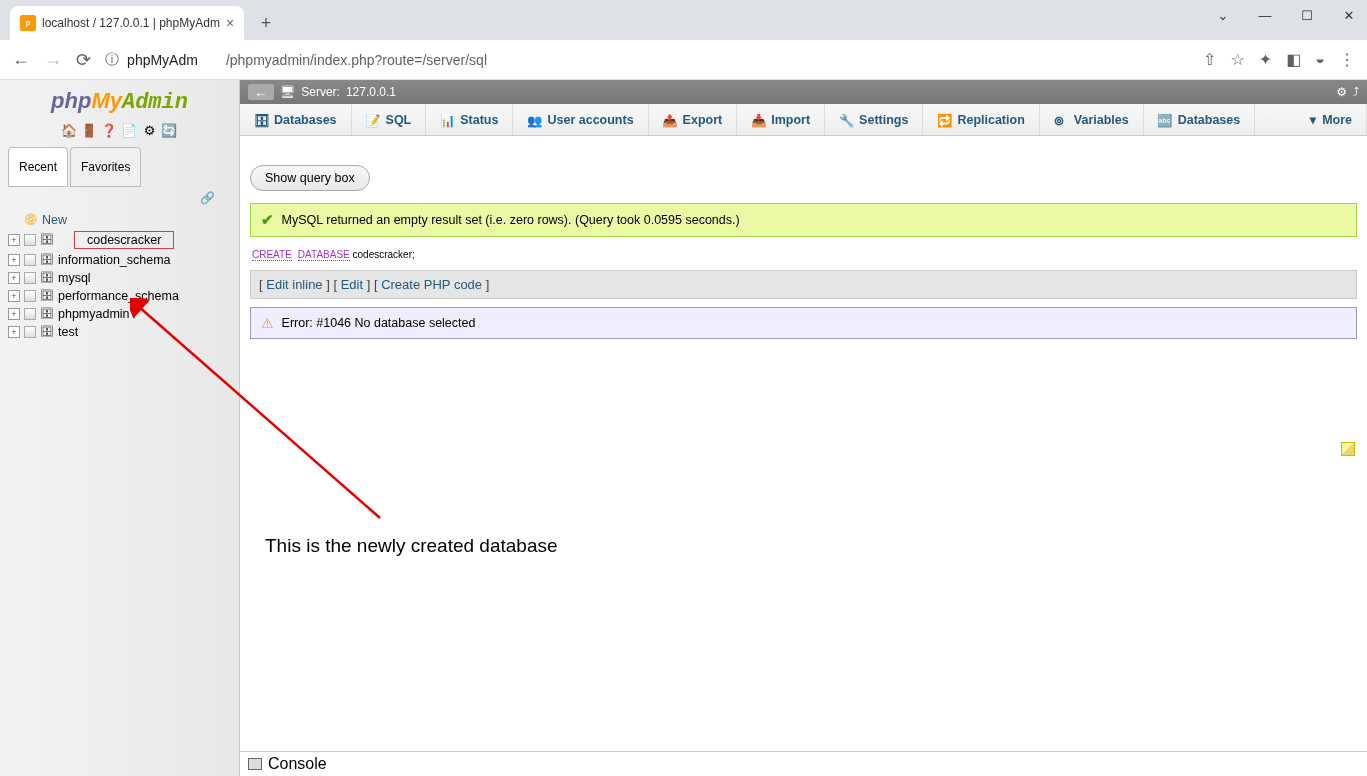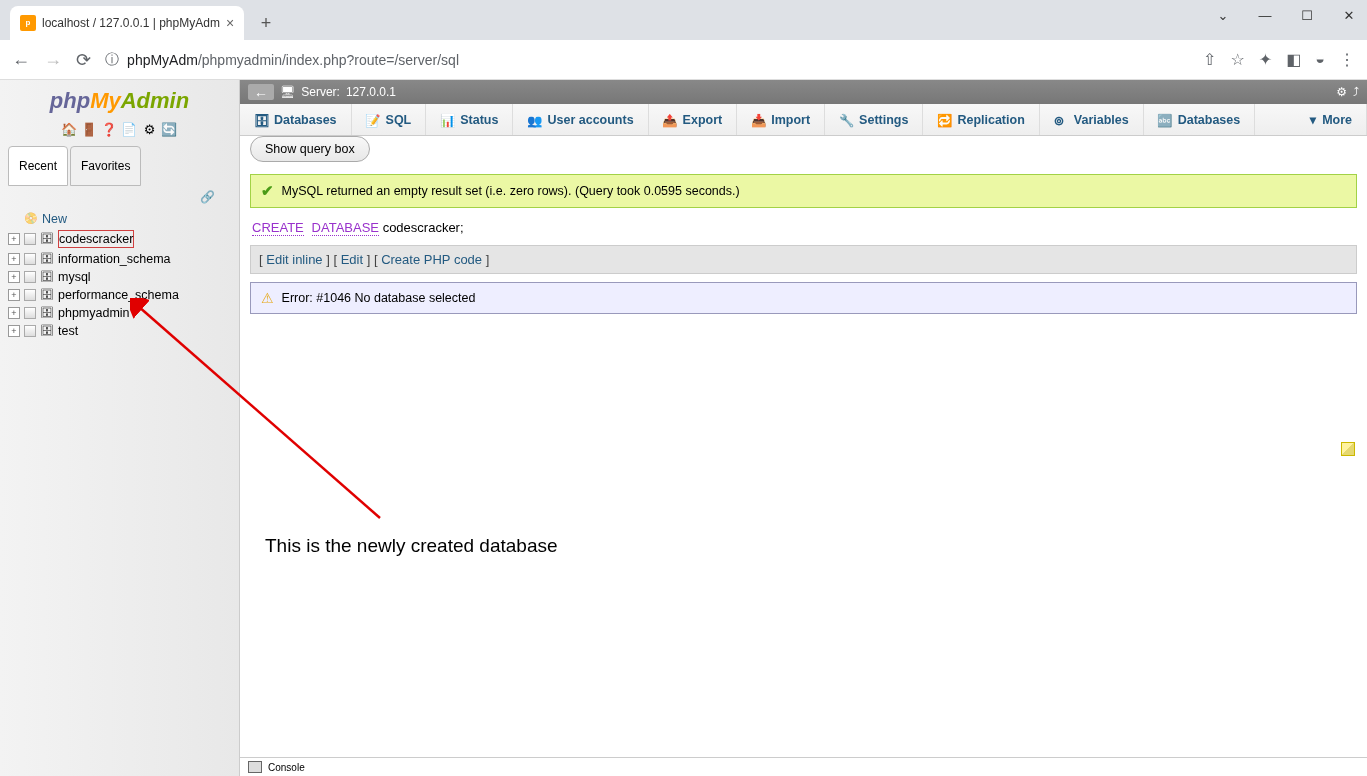--- a/index.html
+++ b/index.html
@@ -11,71 +11,71 @@
 .tab { background: #fff; height: 34px; border-radius: 8px 8px 0 0; display: flex; align-items: center; padding: 0 10px; min-width: 220px; font-size: 12px; color: #333; gap: 6px; }
 .tab-close { margin-left: auto; font-size: 14px; color: #666; cursor: pointer; }
 .new-tab-btn { width: 28px; height: 28px; display: flex; align-items: center; justify-content: center; font-size: 18px; color: #555; margin-left: 8px; margin-bottom: 3px; cursor: pointer; }
 .window-ctrls { position: absolute; right: 6px; top: 8px; display: flex; gap: 18px; font-size: 13px; color: #333; }
 .window-ctrls span { cursor: pointer; width: 24px; text-align: center; }
 .addr-bar { height: 40px; background: #fff; display: flex; align-items: center; padding: 0 12px; gap: 14px; border-bottom: 1px solid #ddd; }
 .nav-btn { color: #5f6368; font-size: 18px; cursor: pointer; }
 .nav-btn.disabled { color: #bbb; }
 .url-box { flex: 1; display: flex; align-items: center; gap: 8px; font-size: 14px; color: #5f6368; }
 .url-text { color: #202124; }
-.url-text .path { color: #5f6368; }
+.url-text .path { color: #5f6368; margin-left: 28px; }
 .right-icons { display: flex; gap: 14px; color: #5f6368; font-size: 16px; }
 .right-icons span { cursor: pointer; }
 
 
 .app { display: flex; height: calc(776px - 80px); }
 
 
 .sidebar { width: 240px; background: linear-gradient(to right, #f3f3f3, #e8e8e8); border-right: 1px solid #ccc; position: relative; }
 .logo { text-align: center; padding: 8px 0 4px; font-family: Verdana, sans-serif; font-size: 22px; font-weight: bold; font-style: italic; }
 .logo .php { color: #666699; }
 .logo .my { color: #ff9900; }
-.logo .admin { color: #7ba600; }
+.logo .admin { color: #7ba600; font-family: Liberation Mono, monospace; }
 .sidebar-icons { text-align: center; padding: 4px 0 8px; display: flex; justify-content: center; gap: 4px; }
 .sidebar-icons span { width: 16px; height: 16px; display: inline-block; cursor: pointer; font-size: 13px; }
 .side-tabs { display: flex; gap: 2px; padding: 0 8px; }
 .side-tab { background: #f0f0f0; border: 1px solid #bbb; border-radius: 4px 4px 0 0; padding: 12px 10px; font-size: 12px; cursor: pointer; }
 .side-tab.active { background: #fff; }
 .link-icon { text-align: right; padding: 4px 24px 2px 0; color: #888; font-size: 12px; }
 .nav-tree { padding: 4px 8px; font-size: 12.5px; }
 .tree-item { display: flex; align-items: center; gap: 4px; padding: 2px 0; cursor: pointer; }
 .tree-expand { width: 12px; height: 12px; border: 1px solid #999; background: #fff; display: inline-flex; align-items: center; justify-content: center; font-size: 9px; line-height: 1; color: #555; }
 .tree-link { width: 12px; height: 12px; border: 1px solid #aaa; background: linear-gradient(#fff,#ddd); display: inline-block; }
 .db-icon { width: 14px; height: 14px; display: inline-block; font-size: 11px; }
-.tree-item.highlighted .db-name { border: 1px solid #d04040; padding: 1px 0; }
+.tree-item.highlighted .db-name { border: 1px solid #d04040; padding: 1px 12px; margin-left: 16px; }
 .new-item { color: #235a81; }
 
 
 .main { flex: 1; display: flex; flex-direction: column; background: #fff; }
 .breadcrumb { background: linear-gradient(#888,#777); color: #fff; font-size: 12px; padding: 4px 8px; display: flex; align-items: center; gap: 6px; position: relative; }
 .breadcrumb .collapse { background: #aaa; color: #fff; padding: 0 6px; cursor: pointer; font-size: 14px; border-radius: 2px; }
 .breadcrumb .gear-right { position: absolute; right: 8px; display: flex; gap: 6px; }
 .top-tabs { background: linear-gradient(#f8f8f8,#eee); border-bottom: 1px solid #ccc; display: flex; font-size: 12.5px; }
 .top-tab { padding: 8px 14px; display: flex; align-items: center; gap: 6px; cursor: pointer; color: #235a81; font-weight: bold; border-right: 1px solid #ddd; }
 .top-tab .ico { width: 14px; height: 14px; display: inline-block; }
 .more-tab { margin-left: auto; }
-.content { padding: 0 10px 0 10px; flex: 1; overflow: auto; }
+.content { padding: 29px 10px 0 10px; flex: 1; overflow: auto; }
 .query-btn { background: linear-gradient(#f8f8f8,#e8e8e8); border: 1px solid #aaa; border-radius: 14px; padding: 5px 14px; font-size: 12.5px; cursor: pointer; margin-bottom: 12px; }
 .success-box { background: #ebf8a4; border: 1px solid #a2d246; padding: 7px 10px; font-size: 12.5px; display: flex; align-items: center; gap: 8px; margin-bottom: 8px; }
 .success-box .check { color: #4a9b17; font-weight: bold; font-size: 15px; }
-.sql-code { font-family: monospace; font-size: 13px; padding: 4px 2px 10px; }
+.sql-code { font-family: monospace; font-size: 10px; padding: 4px 2px 10px; }
 .sql-code .kw { color: #9932cc; border-bottom: 1px dotted #9932cc; }
 .action-row { background: #e5e5e5; border: 1px solid #ccc; padding: 6px 8px; font-size: 13px; color: #444; margin-bottom: 8px; }
 .action-row a { color: #235a81; text-decoration: none; }
 .warn-box { background: #eef; border: 1px solid #99b; padding: 7px 10px; font-size: 12.5px; display: flex; align-items: center; gap: 8px; margin-bottom: 12px; }
 .warn-box .warn-ico { color: #e6a817; font-size: 14px; }
 .annotation { position: absolute; left: 265px; top: 535px; font-size: 19px; color: #000; }
 .arrow-svg { position: absolute; left: 130px; top: 298px; pointer-events: none; }
 
 
-.console-bar { position: absolute; bottom: 0; left: 240px; right: 0; background: #fff; border-top: 1px solid #ccc; padding: 3px 8px; font-size: 10px; display: flex; align-items: center; gap: 6px; }
+.console-bar { position: absolute; bottom: 0; left: 240px; right: 0; background: #fff; border-top: 1px solid #ccc; padding: 3px 8px; font-size: 16px; display: flex; align-items: center; gap: 6px; }
 .icon-box { width: 14px; height: 12px; display: inline-block; border: 1px solid #666; background: #ddd; }
 .note-corner { position: absolute; right: 12px; top: 442px; width: 14px; height: 14px; background: linear-gradient(135deg,#fff3a0 50%,#e6d870 50%); border: 1px solid #ccb800; }
 
 
 .favicon { width:16px; height:16px; background:#f90; border-radius:2px; display:inline-block; font-size:8px; color:#fff; text-align:center; line-height:16px; font-weight:bold; }
 </style>
 </head>
 <body>
 
 <div class="browser-chrome">

